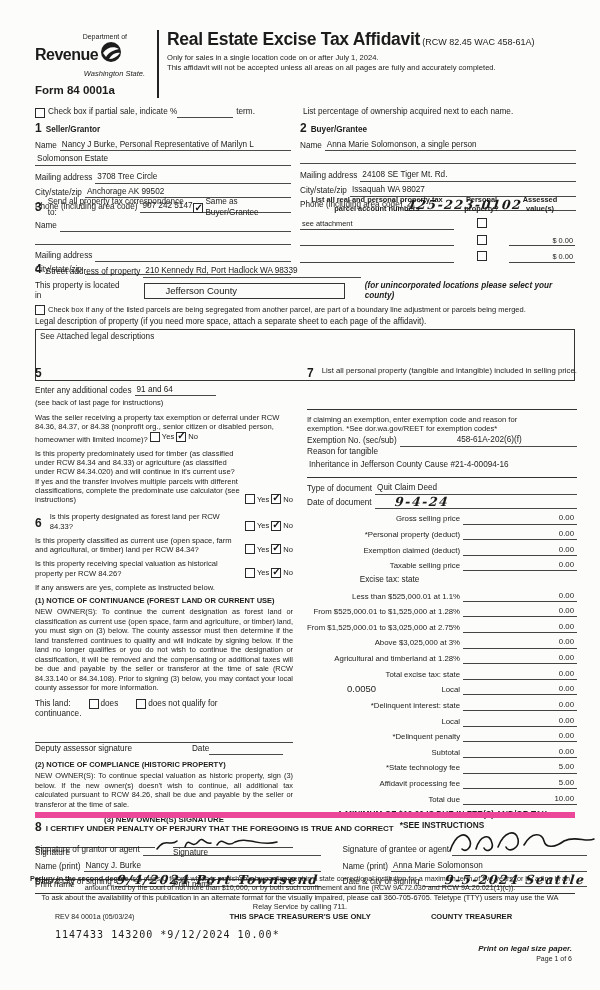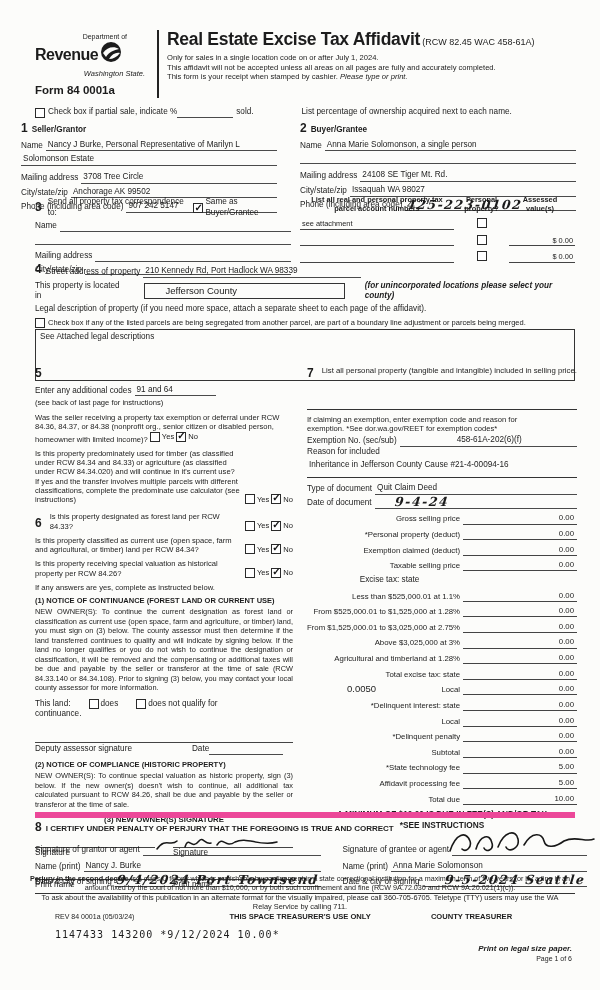--- a/index.html
+++ b/index.html
@@ -75,34 +75,33 @@
       <div class="wa i">Washington State.</div>
       <div class="formno">Form 84 0001a</div>
     </div>
     <div class="hdiv"></div>
     <div class="htitle">
       <h1>Real Estate Excise Tax Affidavit</h1>
       <span class="rcw b">(RCW 82.45 WAC 458-61A)</span>
       <div class="hnotes">
         <div>Only for sales in a single location code on or after July 1, 2024.</div>
         <div>This affidavit will not be accepted unless all areas on all pages are fully and accurately completed.</div>
-        <div><span>This form is your receipt when stamped by cashier. </span><span class="i">Please type or print.</span></div>
       </div>
     </div>
   </div>
 
   <div class="abs" style="left:35px;top:107px;right:25px;display:flex;align-items:flex-end">
     <span class="cb"></span>
     <span style="padding-left:3px">Check box if partial sale, indicate %</span>
     <span class="fill" style="flex:none;width:52px"></span>
-    <span style="padding-left:3px">sold.</span>
+    <span style="padding-left:3px">term.</span>
     <span style="margin-left:48px">List percentage of ownership acquired next to each name.</span>
   </div>
 
-  <div class="abs" style="left:21px;top:121px;width:256px">
+  <div class="abs" style="left:35px;top:121px;width:256px">
     <div><span class="secnum">1</span><span class="b">Seller/Grantor</span></div>
     <div class="fl">
         <span class="lab">Name</span>
         <span class="fill"><span>Nancy J Burke, Personal Representative of Marilyn L</span></span>
       </div>
     <div class="fl">
         <span class="fill"><span>Solomonson Estate</span></span>
       </div>
     <div class="fl" style="margin-top:6px">
         <span class="lab">Mailing address</span>
@@ -193,25 +192,25 @@
       <span class="secnum">4</span>
       <span class="lab">Street address of property</span>
       <span class="fill" style="max-width:290px"><span>210 Kennedy Rd, Port Hadlock WA 98339</span></span>
       <span style="flex:1"></span>
     </div>
     <div style="display:flex;align-items:center;gap:20px;margin-top:3px">
       <span>This property is located in</span>
       <span class="boxed" style="width:165px"><span>Jefferson County</span></span>
       <span class="b i">(for unincorporated locations please select your county)</span>
     </div>
-    <div style="margin-top:2px">Legal description of property (if you need more space, attach a separate sheet to each page of the affidavit).</div>
     <div style="display:flex;gap:3px;margin-top:3px;align-items:flex-start">
       <span class="cb"></span>
       <span style="font-size:7.5px">Check box if any of the listed parcels are being segregated from another parcel, are part of a boundary line adjustment or parcels being merged.</span>
     </div>
+    <div style="margin-top:2px">Legal description of property (if you need more space, attach a separate sheet to each page of the affidavit).</div>
     <div style="border:1.2px solid #333;height:46px;padding:2px 4px;margin-top:1px">
       <span>See Attached legal descriptions</span>
     </div>
   </div>
 
   <div class="abs" style="left:35px;top:366px;width:540px;display:flex;gap:14px">
 
     <div style="width:258px;flex:none">
       <div style="display:flex;align-items:center;gap:8px">
         <span class="secnum">5</span>
@@ -322,21 +321,21 @@
         <span style="font-size:7.8px">List all personal property (tangible and intangible) included in selling price.</span>
       </div>
       <div style="height:22px"></div>
       <hr class="sep">
       <div style="font-size:7.6px">If claiming an exemption, enter exemption code and reason for</div>
       <div style="font-size:7.6px">exemption. *See dor.wa.gov/REET for exemption codes*</div>
       <div class="fl" style="margin-top:1px">
         <span class="lab">Exemption No. (sec/sub)</span>
         <span class="fill"><span style="padding-left:55px">458-61A-202(6)(f)</span></span>
       </div>
-      <div>Reason for included</div>
+      <div>Reason for tangible</div>
       <div style="margin-top:2px;padding-left:2px">Inheritance in Jefferson County Cause #21-4-00094-16</div>
       <hr class="sep" style="margin-top:7px">
       <div class="fl" style="margin-top:2px">
         <span class="lab">Type of document</span>
         <span class="fill"><span>Quit Claim Deed</span></span>
       </div>
       <div class="fl" style="margin-top:2px">
         <span class="lab">Date of document</span>
         <span class="fill" style="line-height:.85"><span class="hw" style="padding-left:18px">9-4-24</span></span>
       </div>

